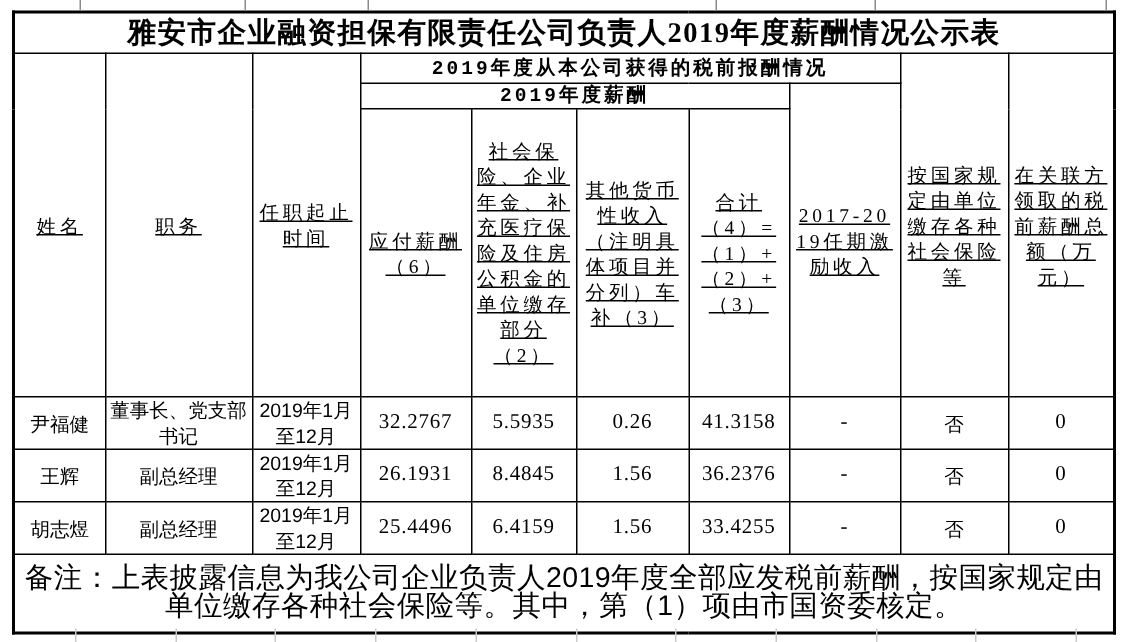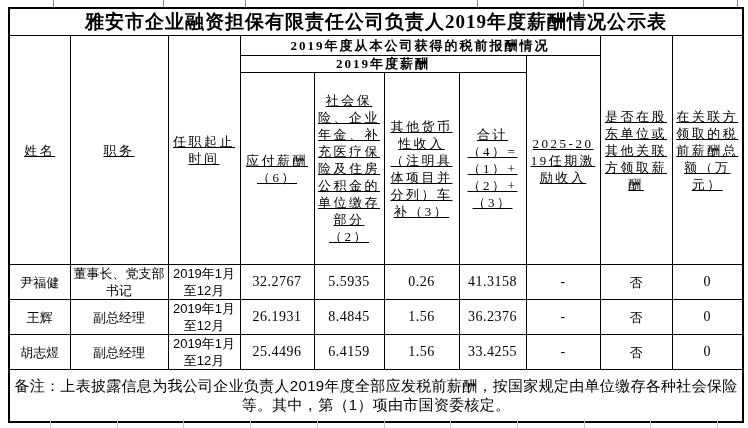--- a/index.html
+++ b/index.html
@@ -26,39 +26,39 @@
   }
 
   td.t-title {
     font-family:"Liberation Serif", serif;
     font-weight:bold;
     font-size:19px;
     letter-spacing:1px;
     padding:0;
   }
   td.hdr-span {
-    font-family:Liberation Serif, serif;
+    font-family:Liberation Mono, monospace;
     font-weight:bold;
     font-size:13px;
     letter-spacing:2px;
     line-height:16px;
   }
   td.hdr {
     font-family:"Liberation Serif", serif;
     font-size:13px;
     line-height:17px;
     letter-spacing:2.5px;
     text-decoration:underline;
   }
   td.txt { font-size:13px; line-height:17px; }
   td.num { font-family:"Liberation Serif", serif; font-size:14px; letter-spacing:0.5px;margin-left:16px; }
   td.note-cell {
     text-align:left;
     vertical-align:top;
-    font-size:15px;
+    font-size:19px;
     line-height:19px;
     padding:3px 6px;
     letter-spacing:0.3px;
     word-break:break-all;
   }
   .tick { position:absolute; width:1px; }
   .tick.top { top:0; height:7px; background:#8a8a8a; }
   .tick.bottom { top:419px; height:9px; background:#c9c9c9; }
 </style>
 </head>
@@ -82,27 +82,27 @@
     <tbody>
         <tr style="height:26px">
       <td colspan="10" class="t-title">雅安市企业融资担保有限责任公司负责人2019年度薪酬情况公示表</td>
     </tr>
 
     <tr style="height:20px">
       <td rowspan="3" class="hdr">姓名</td>
       <td rowspan="3" class="hdr">职务</td>
       <td rowspan="3" class="hdr">任职起止时间</td>
       <td colspan="5" class="hdr-span">2019年度从本公司获得的税前报酬情况</td>
-      <td rowspan="3" class="hdr">是否在股东单位或其他关联方领取薪酬</td>
+      <td rowspan="3" class="hdr">按国家规定由单位缴存各种社会保险等</td>
       <td rowspan="3" class="hdr">在关联方领取的税前薪酬总额（万元）</td>
     </tr>
 
     <tr style="height:17px">
       <td colspan="4" class="hdr-span">2019年度薪酬</td>
-      <td rowspan="2" class="hdr">2025-2019任期激励收入</td>
+      <td rowspan="2" class="hdr">2017-2019任期激励收入</td>
     </tr>
 
     <tr style="height:192px">
       <td class="hdr">应付薪酬（6）</td>
       <td class="hdr">社会保险、企业年金、补充医疗保险及住房公积金的单位缴存部分（2）</td>
       <td class="hdr">其他货币性收入（注明具体项目并分列）车补（3）</td>
       <td class="hdr">合计（4）=（1）+（2）+（3）</td>
     </tr>
 
     <tr style="height:35px">

